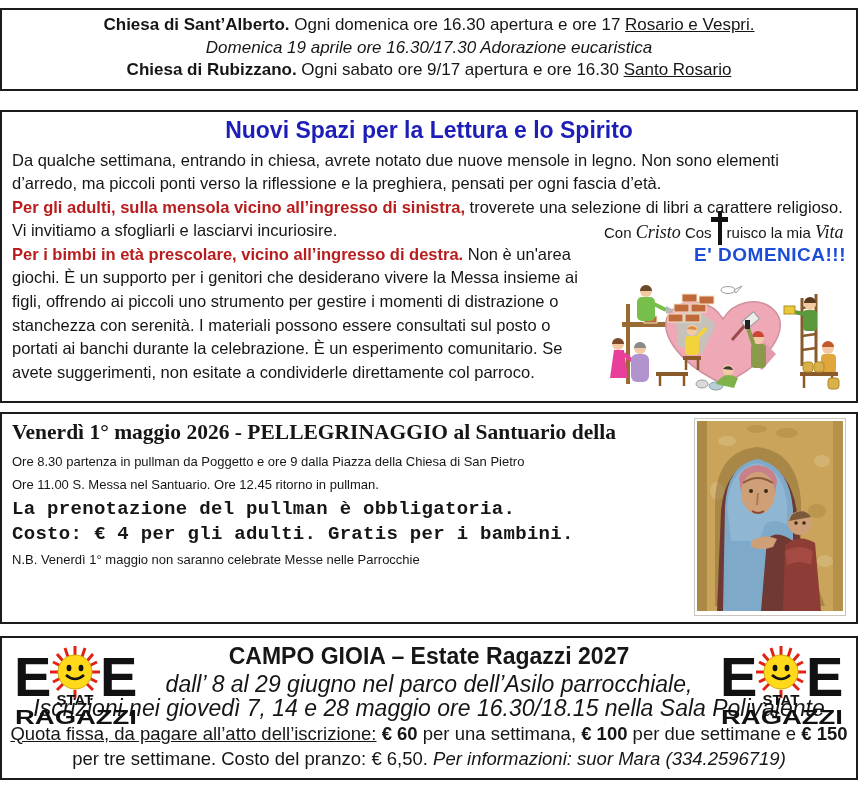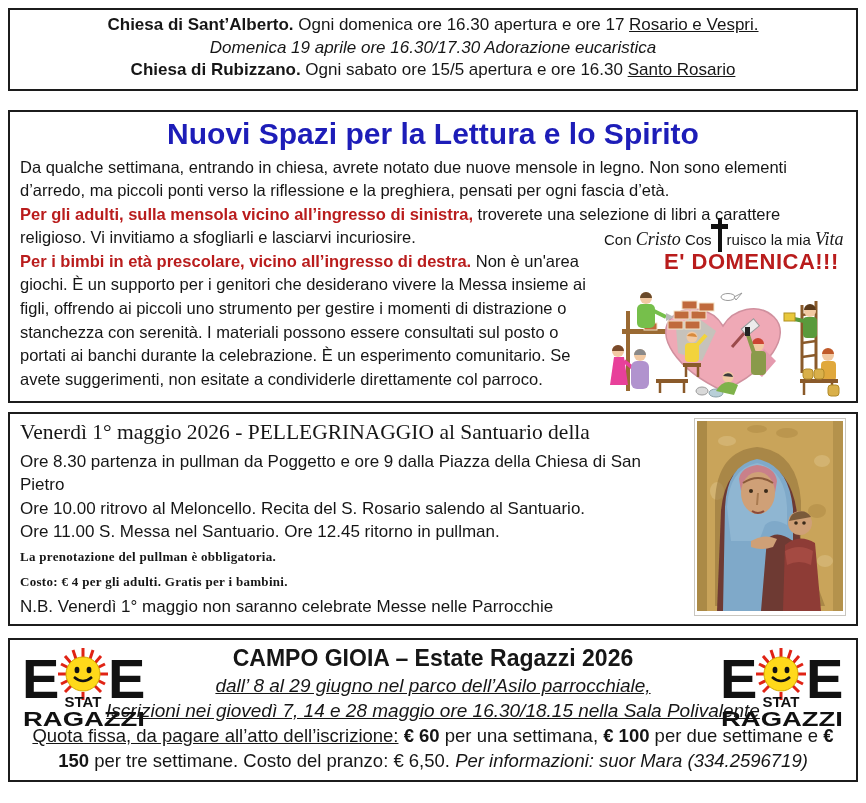--- a/index.html
+++ b/index.html
@@ -2,72 +2,72 @@
 <html><head>
 <meta charset="utf-8">
 <style>
   * { box-sizing: border-box; }
   html,body { margin:0; padding:0; background:#fff; }
   body {
     width:866px; height:803px; position:relative;
     font-family:"Liberation Sans", sans-serif; color:#161616;
     overflow:hidden;
   }
-  .box { border:2px solid #1c1c1c; margin-left:8px; margin-right:8px; background:#fff; }
+  .box { border:2px solid #1c1c1c; margin-left:0; margin-right:8px; background:#fff; }
 
   
   .box1 { margin-top:8px; padding:4px 10px 7px; text-align:center;
           font-size:17px; line-height:22.5px; }
   .b { font-weight:bold; }
   .ul { text-decoration:underline; }
   .it { font-style:italic; }
 
   
   .box2 { margin-top:19px; padding:3px 10px 6px; min-height:293px; }
-  .box2 h2 { margin:2px 0 5px; text-align:center; font-size:30px;
+  .box2 h2 { margin:2px 0 5px; text-align:center; font-size:23px;
              color:#1d1db8; font-weight:bold; }
   .s2-flow { font-size:16.5px; line-height:23.6px; }
   .red { color:#b91c1c; font-weight:bold; }
   .illus { float:right; width:242px; height:178px; margin-left:5px; margin-top:2px;
            position:relative; font-size:15px; }
   .illus .cap { white-space:nowrap; text-align:left; position:relative; z-index:2; }
   .capscript { font-family:"Liberation Serif", serif; font-style:italic; font-size:18px; }
   .cross-glyph { display:inline-block; width:15px; height:15px; position:relative; vertical-align:-2px; }
   .cross-glyph .v { position:absolute; left:6px; top:-14px; width:4px; height:34px; background:#111; }
   .cross-glyph .h { position:absolute; left:-1px; top:-8px; width:17px; height:5px; background:#111; }
-  .domenica { text-align:left; padding-left:60px; color:#b91c1c; font-weight:bold;
-              font-size:22px; letter-spacing:.5px; position:relative; z-index:2; margin-top:-2px; }
+  .domenica { text-align:right; padding-left:60px; color:#1d4ed8; font-weight:bold;
+              font-size:19px; letter-spacing:.5px; position:relative; z-index:2; margin-top:-2px; }
 
   
   .box3 { margin-top:9px; padding:4px 10px 6px; min-height:212px; }
   .madonna { float:right; width:152px; height:198px; margin-left:4px;
              border:1px solid #c9c6bf; background:#fff; padding:2px; }
   .box3 h3 { margin:1px 0 4px; font-family:"Liberation Serif", serif;
-             font-size:21.5px; line-height:27px; font-weight:normal; }
-  .s3-body { font-size:17px; line-height:23.5px; }
-  .s3-serifline { font-family:Liberation Serif, serif; font-weight:bold;
-                  font-size:13px; line-height:25.5px; letter-spacing:.3px; }
+             font-size:21.5px; line-height:27px; font-weight:bold; }
+  .s3-body { font-size:13px; line-height:23.5px; }
+  .s3-serifline { font-family:Liberation Mono, monospace; font-weight:bold;
+                  font-size:19px; line-height:25.5px; letter-spacing:.3px; }
 
   
   .box4 { margin-top:12px; padding:4px 8px 7px; position:relative; min-height:131px;
           text-align:center; }
   .box4 h4 { margin:1px 0 2px; font-size:23px; font-weight:bold; }
-  .s4-it { font-style:italic; font-size:19px; line-height:24.5px;text-decoration:underline; }
+  .s4-it { font-style:italic; font-size:23px; line-height:24.5px; }
   .s4-line { font-size:18.5px; line-height:25px; }
   .logo { position:absolute; top:6px; width:128px; height:88px; }
   .logo-left { left:10px; }
   .logo-right { right:10px; }
 </style>
 </head>
 <body>
 
 <div class="box box1">
   <div><span class="b">Chiesa di Sant’Alberto.</span><span> Ogni domenica ore 16.30 apertura e ore 17 </span><span class="ul">Rosario e Vespri.</span></div>
   <div class="it">Domenica 19 aprile ore 16.30/17.30 Adorazione eucaristica</div>
-  <div><span class="b">Chiesa di Rubizzano.</span><span> Ogni sabato ore 15/5 apertura e ore 16.30 </span><span class="ul">Santo Rosario</span></div>
+  <div><span class="b">Chiesa di Rubizzano.</span><span> Ogni sabato ore 9/17 apertura e ore 16.30 </span><span class="ul">Santo Rosario</span></div>
 </div>
 
 <div class="box box2">
   <h2>Nuovi Spazi per la Lettura e lo Spirito</h2>
   <div class="s2-flow">
     <span>Da qualche settimana, entrando in chiesa, avrete notato due nuove mensole in legno. Non sono elementi d’arredo, ma piccoli ponti verso la riflessione e la preghiera, pensati per ogni fascia d’età.</span><br>
     <span class="red">Per gli adulti, sulla mensola vicino all’ingresso di sinistra,</span><span> troverete una selezione di libri a carattere </span><span class="illus">
       <span class="cap"><span>Con </span><span class="capscript">Cristo</span><span> Cos</span><span class="cross-glyph"><span class="v"></span><span class="h"></span></span><span>ruisco la mia </span><span class="capscript">Vita</span></span>
       <span class="domenica" style="display:block">E' DOMENICA!!!</span>
       <svg width="238" height="126" viewBox="0 0 238 126">
@@ -199,21 +199,20 @@
       <path d="M92 100 a12 12 0 0 1 22 -4" fill="#7a5a3a"></path>
       <circle cx="99" cy="102" r="1.8" fill="#3a2a1a"></circle>
         <circle cx="107" cy="102" r="1.8" fill="#3a2a1a"></circle>
       <path d="M86 190 L88 124 Q102 112 118 122 L124 190 Z" fill="#8e3c36"></path>
       <path d="M88 130 q14 -8 28 0 l-2 14 q-12 -6 -24 0 Z" fill="#a44a42"></path>
     </svg>
   </div>
   <h3><span>Venerdì 1° maggio 2026 - PELLEGRINAGGIO al Santuario della</span><br></h3>
   <div class="s3-body">
     <div>Ore 8.30 partenza in pullman da Poggetto e ore 9 dalla Piazza della Chiesa di San Pietro</div>
-    <div>Ore 10.00 ritrovo al Meloncello. Recita del S. Rosario salendo al Santuario.</div>
     <div>Ore 11.00 S. Messa nel Santuario. Ore 12.45 ritorno in pullman.</div>
   </div>
   <div class="s3-serifline">La prenotazione del pullman è obbligatoria.</div>
   <div class="s3-serifline">Costo: € 4 per gli adulti. Gratis per i bambini.</div>
   <div class="s3-body">N.B. Venerdì 1° maggio non saranno celebrate Messe nelle Parrocchie</div>
 </div>
 
 <div class="box box4">
   <div class="logo logo-left">
     <svg width="128" height="88" viewBox="0 0 128 88">
@@ -268,17 +267,17 @@
         </g>
         <circle cx="63" cy="28" r="17" fill="#ffd91a" stroke="#d4a800" stroke-width="1"></circle>
         <ellipse cx="57" cy="24" rx="2.4" ry="3.2" fill="#111"></ellipse>
         <ellipse cx="69" cy="24" rx="2.4" ry="3.2" fill="#111"></ellipse>
         <path d="M54 31 q9 8 18 0" stroke="#111" stroke-width="2.5" fill="none"></path>
       </g>
       <text x="63" y="61" text-anchor="middle" font-family="Liberation Sans, sans-serif" font-size="15" font-weight="bold" fill="#111">STAT</text>
       <text x="64" y="80" text-anchor="middle" font-family="Liberation Sans, sans-serif" font-size="21" font-weight="bold" fill="#111" textLength="122" lengthAdjust="spacingAndGlyphs">RAGAZZI</text>
     </svg>
   </div>
-  <h4>CAMPO GIOIA – Estate Ragazzi 2026</h4>
+  <h4>CAMPO GIOIA – Estate Ragazzi 2027</h4>
   <div class="s4-it">dall’ 8 al 29 giugno nel parco dell’Asilo parrocchiale,</div>
   <div class="s4-it">Iscrizioni nei giovedì 7, 14 e 28 maggio ore 16.30/18.15 nella Sala Polivalente</div>
   <div class="s4-line"><span class="ul">Quota fissa, da pagare all’atto dell’iscrizione:</span><span class="b"> € 60 </span><span>per una settimana, </span><span class="b">€ 100 </span><span>per due settimane e </span><span class="b">€ 150 </span><span>per tre settimane. Costo del pranzo: € 6,50. </span><span class="it">Per informazioni: suor Mara (334.2596719)</span></div>
 </div>
 
 </body></html>

